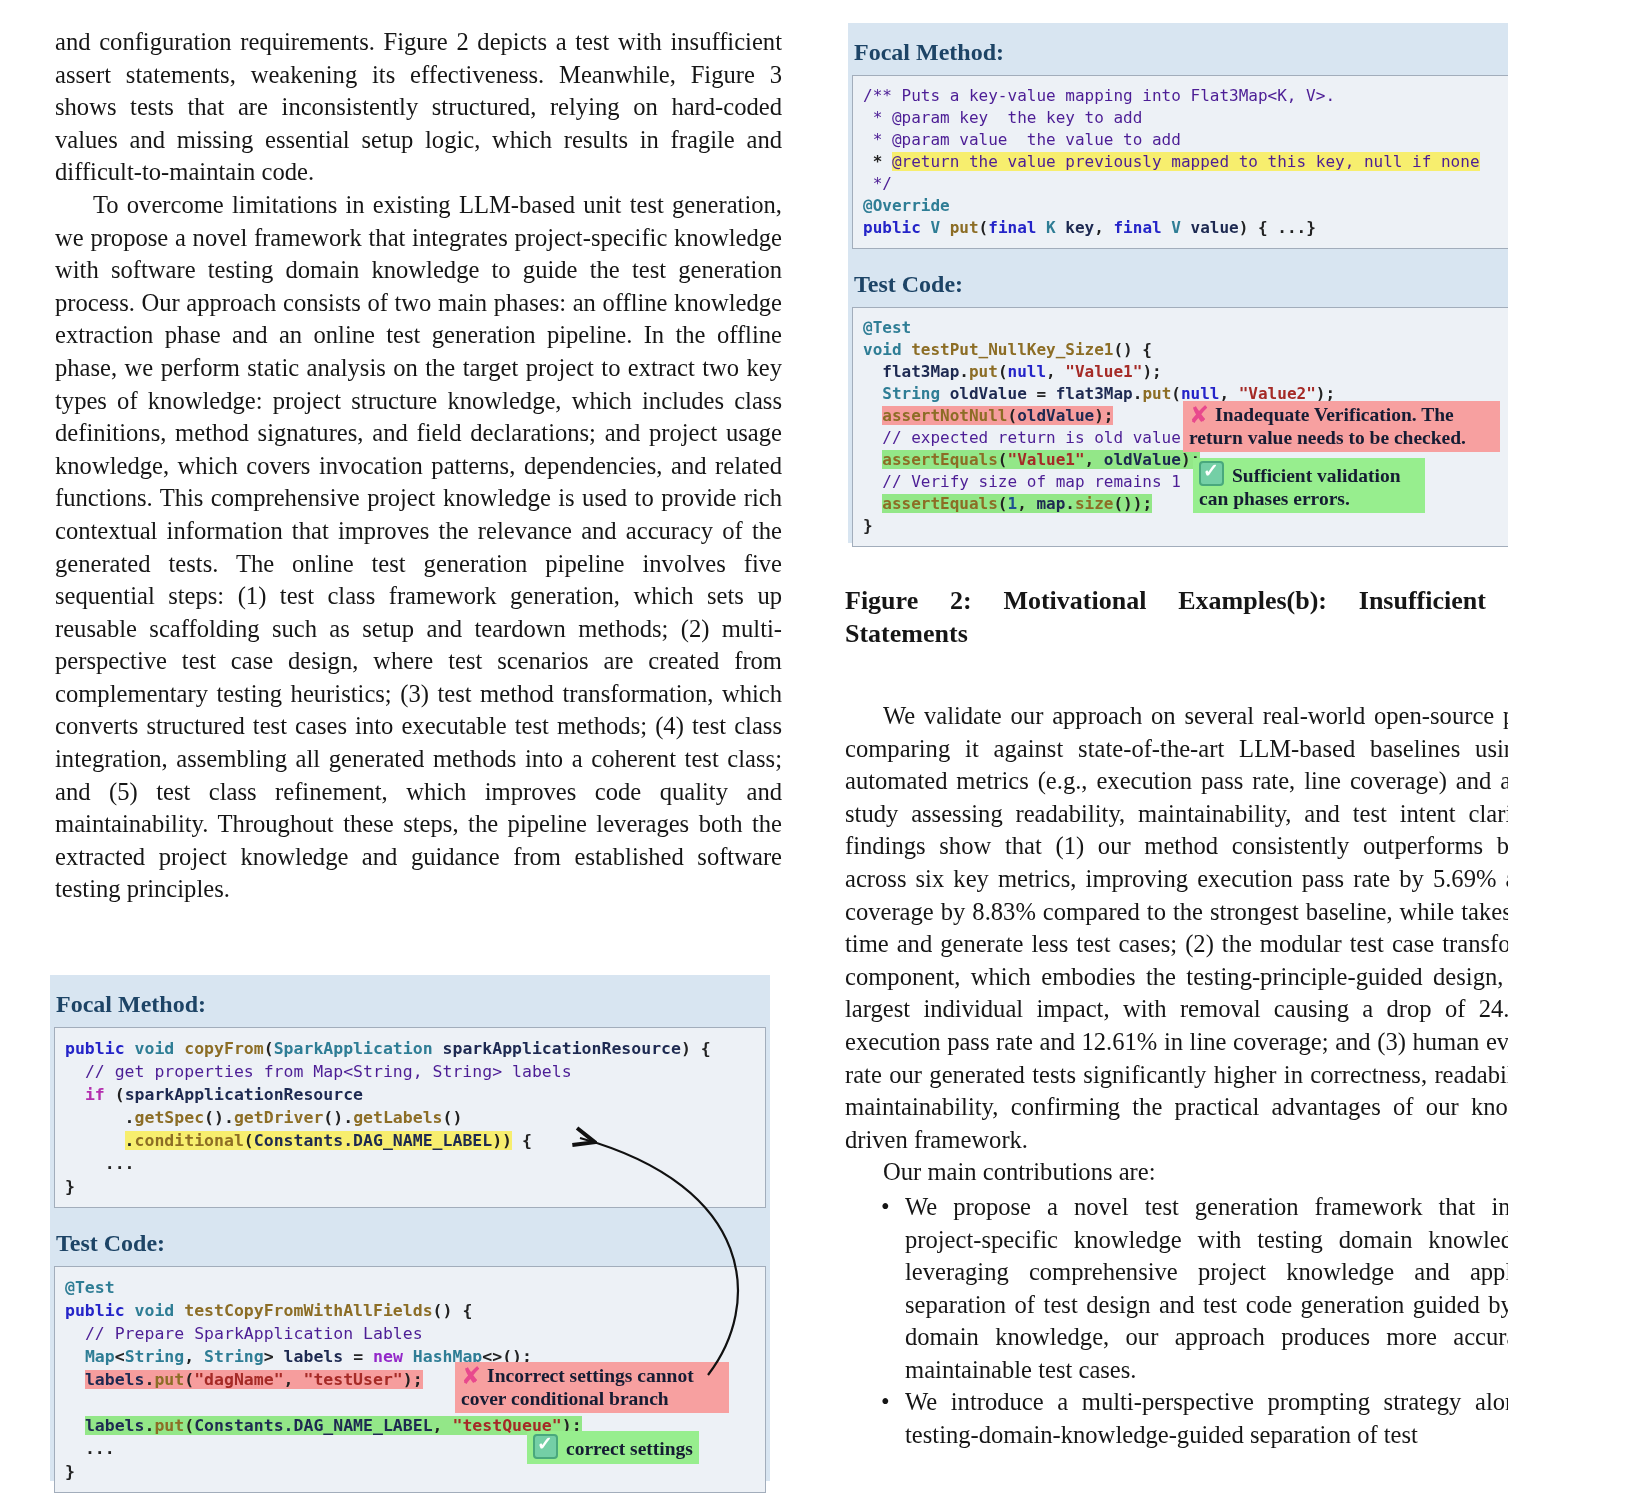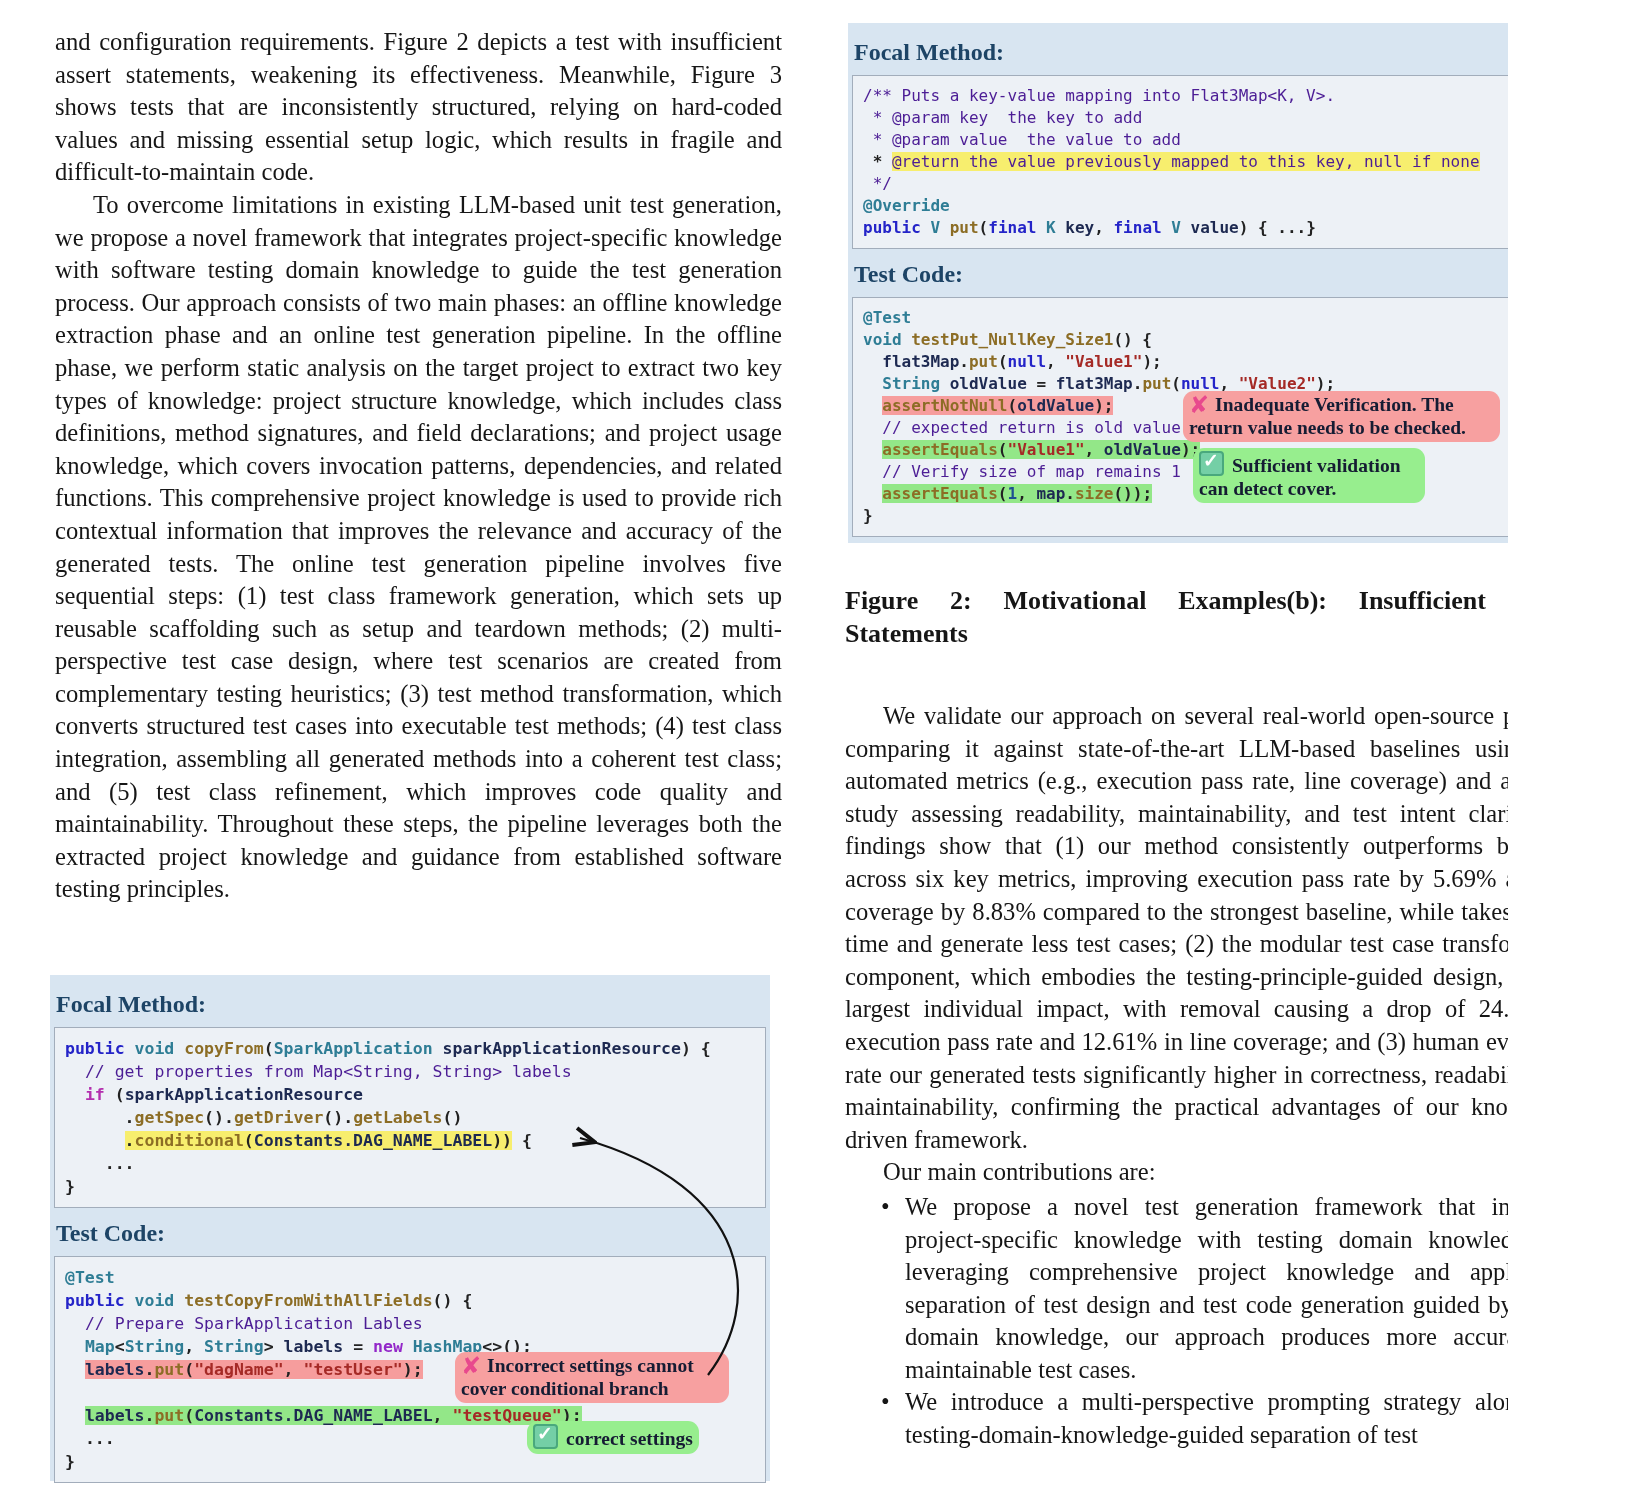--- a/index.html
+++ b/index.html
@@ -14,21 +14,21 @@
            font-size:26px;line-height:33px;font-weight:700;text-align:justify;}
   ul.contrib{margin:2px 0 0 0;padding:0 0 0 60px;list-style:none;}
   ul.contrib li{position:relative;text-align:justify;}
   ul.contrib li::before{content:"\2022";position:absolute;left:-24px;font-size:24.6px;}
   
   .figbox{position:absolute;background:#d8e5f1;padding:12px 4px;box-sizing:border-box;}
   #fig3{left:50px;top:975px;width:720px;height:506px;}
   #fig2{left:848px;top:23px;width:741px;height:520px;}
   .fig-h{font-family:"Liberation Serif",serif;font-weight:700;font-size:24px;line-height:30px;
          color:#1d4466;margin:2px 2px 8px 2px;}
-  .fig-h2{margin-top:10px;}
+  .fig-h2{margin-top:20px;}
   .code{position:relative;background:#edf1f6;border:1px solid #a2adbb;padding:9px 10px;
         font-family:"DejaVu Sans Mono",monospace;font-weight:700;font-size:16.5px;line-height:23px;
         color:#222222;}
   #fig2 .code{font-size:16px;line-height:22px;}
   .cl{white-space:pre;}
   .tk-kw{color:#2424c8;}
   .tk-kw2{color:#b32fae;margin-top:22px;}
   .tk-kw3{color:#9327c9;}
   .tk-typ{color:#2e7d95;}
   .tk-ann{color:#2e7d95;}
@@ -37,21 +37,21 @@
   .tk-str{color:#a52a26;}
   .tk-num{color:#1d4f91;}
   .tk-id{color:#1d2951;}
   .tk-pun{color:#222222;}
   .hl-y{background:#f7ee6e;}
   .hl-r{background:#f69d9d;}
   .hl-g{background:#93e788;}
   
   .badge{position:absolute;font-family:"Liberation Serif",serif;font-weight:700;
          font-size:19.5px;line-height:22.5px;color:#151c33;padding:3px 6px;text-align:left;
-         white-space:normal;border-radius:11px;}
+         white-space:normal;}
   .badge.red{background:#f7a0a0;}
   .badge.green{background:#97ee8e;}
   .xmark{color:#e8498d;font-size:24px;line-height:20px;vertical-align:-2px;margin-right:6px;font-family:"DejaVu Sans",sans-serif;}
   .chk{display:inline-block;width:21px;height:21px;background:#74cfa6;border:2px solid #49a87d;
        border-radius:4px;vertical-align:-4px;margin-right:8px;position:relative;}
   .chk .chk-mark{position:absolute;left:2px;top:-3px;color:#ffffff;font-size:19px;font-weight:700;}
   .arrow-svg{position:absolute;left:0;top:0;pointer-events:none;}
 </style>
 </head>
 <body>
@@ -112,21 +112,21 @@
         <div class="cl"><span><span class="tk-com"> */</span></span></div>
         <div class="cl"><span><span class="tk-ann">@Override</span></span></div>
         <div class="cl"><span><span class="tk-kw">public </span><span class="tk-typ">V </span><span class="tk-fn">put</span><span class="tk-pun">(</span><span class="tk-kw">final </span><span class="tk-typ">K </span><span class="tk-id">key</span><span class="tk-pun">, </span><span class="tk-kw">final </span><span class="tk-typ">V </span><span class="tk-id">value</span><span class="tk-pun">) { ...}</span></span></div>
       </div>
     <div class="fig-h fig-h2">Test Code:</div>
     <div class="code">
       <div class="badge red" style="left:330px;top:93px;width:305px;">
         <span class="xmark">✘</span><span>Inadequate Verification. The return value needs to be checked.</span>
       </div>
       <div class="badge green" style="left:340px;top:150px;width:220px;">
-        <span class="chk"><span class="chk-mark">✓</span></span><span>Sufficient validation can detect cover.</span>
+        <span class="chk"><span class="chk-mark">✓</span></span><span>Sufficient validation can phases errors.</span>
       </div>
     <div class="cl"><span><span class="tk-ann">@Test</span></span></div>
         <div class="cl"><span><span class="tk-typ">void </span><span class="tk-fn">testPut_NullKey_Size1</span><span class="tk-pun">() {</span></span></div>
         <div class="cl"><span class="tk-pun">  </span><span><span class="tk-id">flat3Map</span><span class="tk-pun">.</span><span class="tk-fn">put</span><span class="tk-pun">(</span><span class="tk-kw">null</span><span class="tk-pun">, </span><span class="tk-str">"Value1"</span><span class="tk-pun">);</span></span></div>
         <div class="cl"><span class="tk-pun">  </span><span><span class="tk-typ">String </span><span class="tk-id">oldValue</span><span class="tk-pun"> = </span><span class="tk-id">flat3Map</span><span class="tk-pun">.</span><span class="tk-fn">put</span><span class="tk-pun">(</span><span class="tk-kw">null</span><span class="tk-pun">, </span><span class="tk-str">"Value2"</span><span class="tk-pun">);</span></span></div>
         <div class="cl"><span class="tk-pun">  </span><span class="hl-r"><span class="tk-fn">assertNotNull</span><span class="tk-pun">(</span><span class="tk-id">oldValue</span><span class="tk-pun">);</span></span></div>
         <div class="cl"><span class="tk-pun">  </span><span><span class="tk-com">// expected return is old value</span></span></div>
         <div class="cl"><span class="tk-pun">  </span><span class="hl-g"><span class="tk-fn">assertEquals</span><span class="tk-pun">(</span><span class="tk-str">"Value1"</span><span class="tk-pun">, </span><span class="tk-id">oldValue</span><span class="tk-pun">);</span></span></div>
         <div class="cl"><span class="tk-pun">  </span><span><span class="tk-com">// Verify size of map remains 1</span></span></div>
         <div class="cl"><span class="tk-pun">  </span><span class="hl-g"><span class="tk-fn">assertEquals</span><span class="tk-pun">(</span><span class="tk-num">1</span><span class="tk-pun">, </span><span class="tk-id">map</span><span class="tk-pun">.</span><span class="tk-fn">size</span><span class="tk-pun">());</span></span></div>

